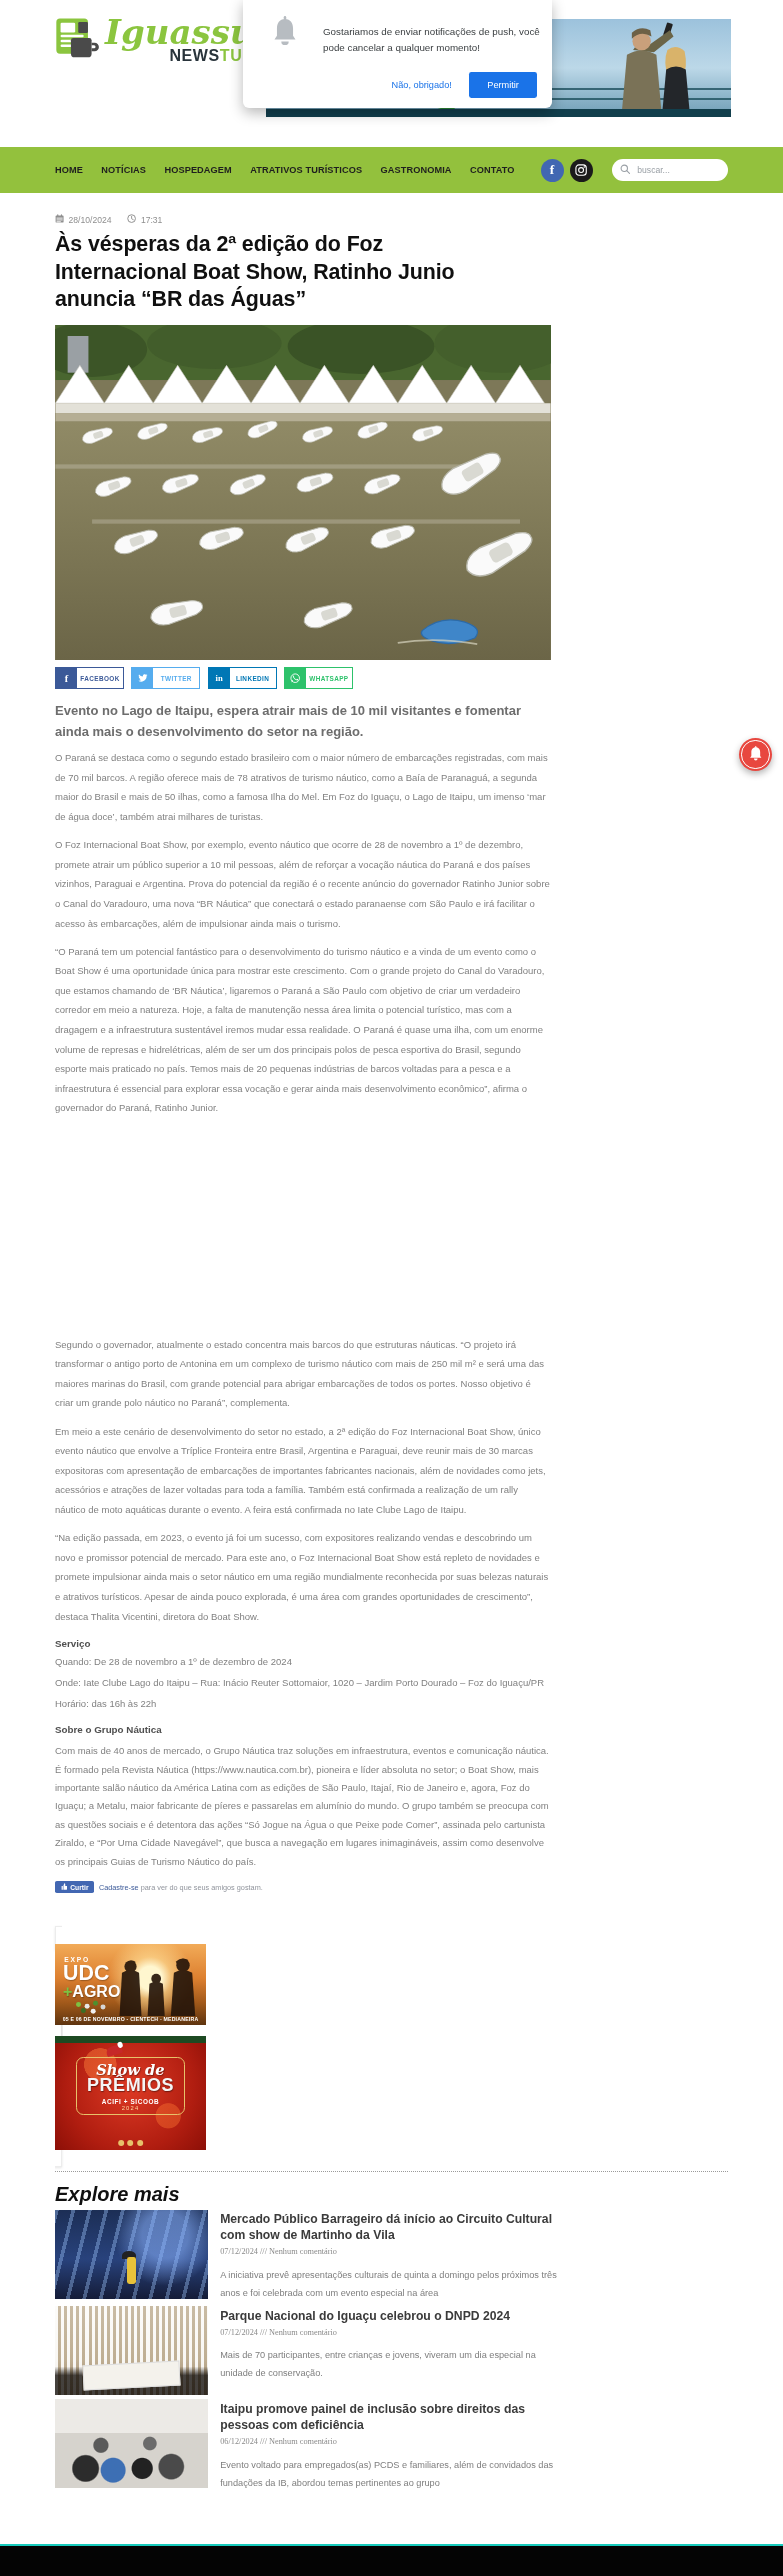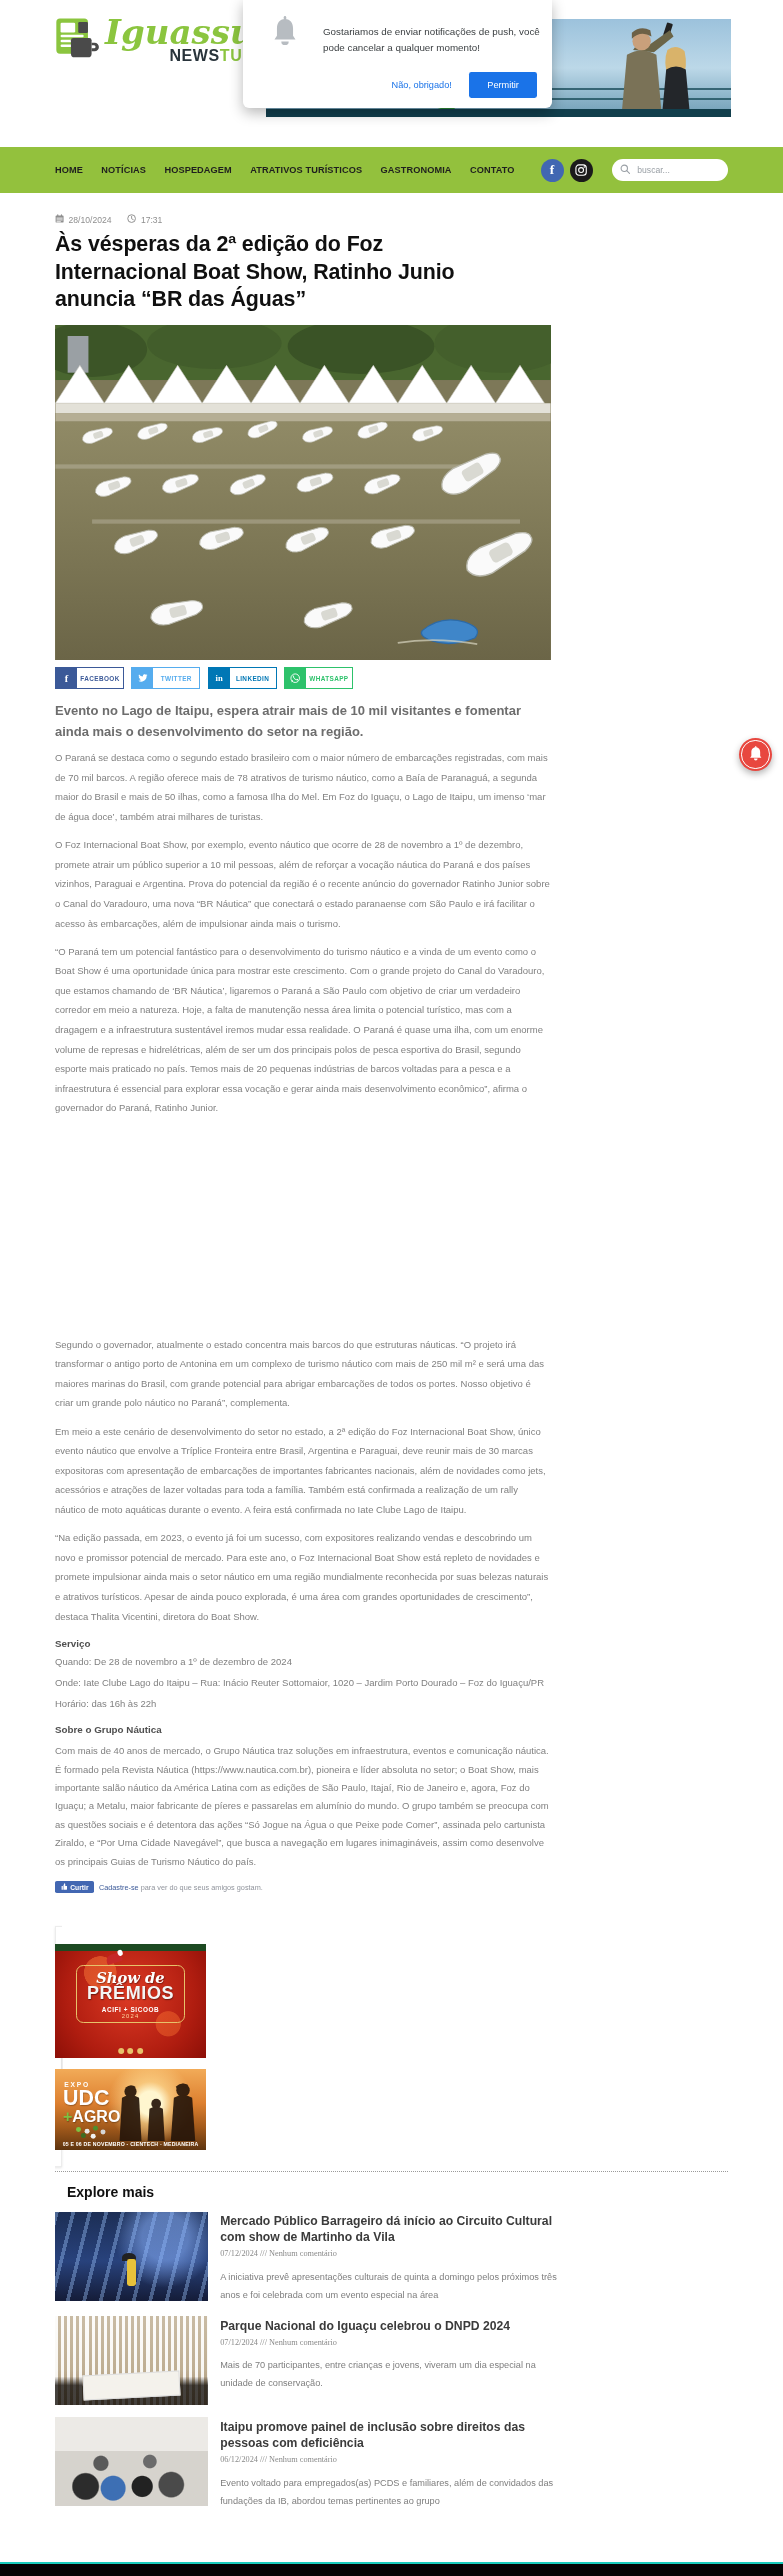--- a/index.html
+++ b/index.html
@@ -75,22 +75,22 @@
 
   .fb-like { margin-top:9.8px; display:flex; align-items:center; gap:4.9px; font-size:7.3px; }
   .curtir-btn { display:flex; align-items:center; gap:3.1px; background:#4267b2; color:#fff; font-size:6.7px; font-weight:bold; padding:2.4px 5.5px; border-radius:1.8px; cursor:pointer; }
   .cad-link { color:#3b5998; }
   .cad-rest { color:#90949c; }
 
   .dotted-divider { margin:9.8px 0 0; width:673px; border:none; border-top:1.2px dotted #9a9a9a; }
 
   
   .explore { margin-top:11px; }
-  .explore h2 { margin:12px; font-size:14px; color:#101010; font-weight:bold; }
-  .ex-card { display:flex; gap:12.2px; margin-top:12px; }
+  .explore h2 { margin:0; font-size:20px; color:#101010; font-weight:bold;font-style:italic; }
+  .ex-card { display:flex; gap:12.2px; margin-top:4px; }
   .ex-thumb { width:153px; height:89px; flex:none; position:relative; overflow:hidden; cursor:pointer; }
   .t1 { background:
       radial-gradient(circle at 72% 28%, rgba(140,180,255,.55) 0 18%, transparent 40%),
       repeating-linear-gradient(104deg, rgba(160,200,255,.38) 0 3.7px, transparent 3.7px 16px),
       linear-gradient(180deg,#1c2e55 0%,#28427c 55%,#141c38 100%); }
   .t1::after { content:""; position:absolute; left:47%; bottom:16%; width:9.2px; height:27px; background:#e8c23a; border-radius:2.4px; }
   .t1::before { content:""; position:absolute; left:44%; bottom:44%; width:13.5px; height:8.6px; background:#222; border-radius:50% 50% 0 0; }
   .t2 { background:
       linear-gradient(180deg, rgba(0,0,0,0) 0 68%, rgba(20,16,12,.78) 78% 100%),
       repeating-linear-gradient(90deg, rgba(255,255,255,.85) 0 3.1px, rgba(170,150,118,.55) 3.1px 6.1px),
@@ -454,56 +454,56 @@
                 </svg>
             </span>
             <span>Curtir</span>
           </a>
           <span><a class="cad-link">Cadastre-se</a><span class="cad-rest"> para ver do que seus amigos gostam.</span></span>
         </div>
       </article>
 
       <aside>
         <a class="ad-card">
+          <div class="ad2">
+            <span class="ad2-sil">
+              <svg width="92" height="58" viewBox="0 0 150 95">
+                <g fill="#27160a" opacity="0.92">
+                  <circle cx="30" cy="14" r="10"></circle>
+                    <path d="M16 24 q14 -8 28 0 l4 71 h-36z"></path>
+                  <path d="M24 8 q6 -7 14 -2 l-2 4 q-6 -3 -12 0z"></path>
+                  <circle cx="72" cy="34" r="8"></circle>
+                    <path d="M61 42 q11 -6 22 0 l3 53 h-28z"></path>
+                  <circle cx="116" cy="12" r="11"></circle>
+                    <path d="M101 24 q15 -9 30 0 l5 71 h-40z"></path>
+                  <path d="M104 6 q8 -8 20 -3 l-2 5 q-9 -4 -16 1z"></path>
+                </g>
+              </svg>
+            </span>
+            <div class="ad2-expo">EXPO</div>
+            <div class="ad2-udc">UDC</div>
+            <div class="ad2-agro"><span class="plus">+</span><span>AGRO</span></div>
+            <span class="ad2-dots"></span>
+            <div class="ad2-foot">05 E 06 DE NOVEMBRO - CIENTECH - MEDIANEIRA</div>
+          </div>
+        </a>
+        <a class="ad-card">
           <div class="ad1">
             <span class="ad1-santa"></span>
             <div class="ad1-badge">
               <div class="ad1-l1">Show de</div>
               <div class="ad1-l2">PRÊMIOS</div>
               <div class="ad1-l3">ACIFI + SICOOB</div>
               <div class="ad1-l4">2024</div>
             </div>
             <span class="ad1-bells">
                 <i></i>
                 <i></i>
                 <i></i>
               </span>
-          </div>
-        </a>
-        <a class="ad-card">
-          <div class="ad2">
-            <span class="ad2-sil">
-              <svg width="92" height="58" viewBox="0 0 150 95">
-                <g fill="#27160a" opacity="0.92">
-                  <circle cx="30" cy="14" r="10"></circle>
-                    <path d="M16 24 q14 -8 28 0 l4 71 h-36z"></path>
-                  <path d="M24 8 q6 -7 14 -2 l-2 4 q-6 -3 -12 0z"></path>
-                  <circle cx="72" cy="34" r="8"></circle>
-                    <path d="M61 42 q11 -6 22 0 l3 53 h-28z"></path>
-                  <circle cx="116" cy="12" r="11"></circle>
-                    <path d="M101 24 q15 -9 30 0 l5 71 h-40z"></path>
-                  <path d="M104 6 q8 -8 20 -3 l-2 5 q-9 -4 -16 1z"></path>
-                </g>
-              </svg>
-            </span>
-            <div class="ad2-expo">EXPO</div>
-            <div class="ad2-udc">UDC</div>
-            <div class="ad2-agro"><span class="plus">+</span><span>AGRO</span></div>
-            <span class="ad2-dots"></span>
-            <div class="ad2-foot">05 E 06 DE NOVEMBRO - CIENTECH - MEDIANEIRA</div>
           </div>
         </a>
       </aside>
     </div>
 
     <hr class="dotted-divider">
 
     <section class="explore">
       <h2>Explore mais</h2>
 

